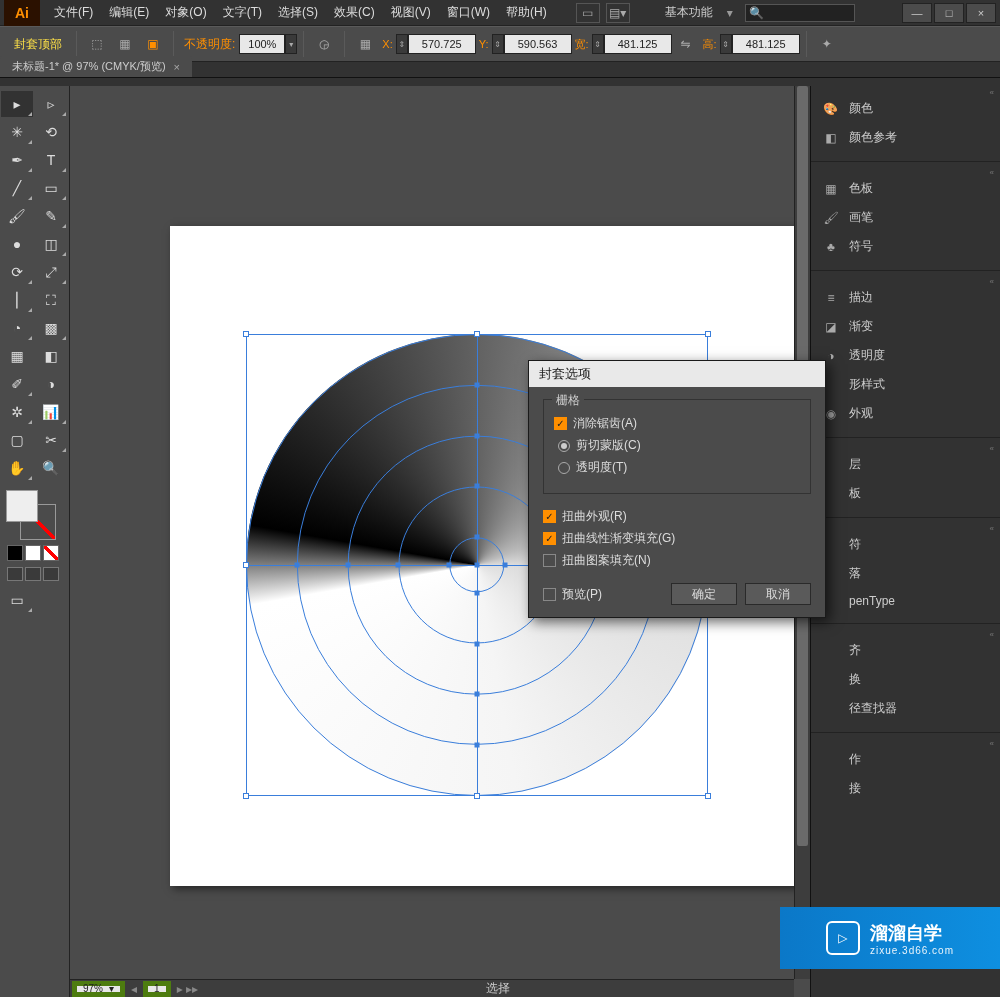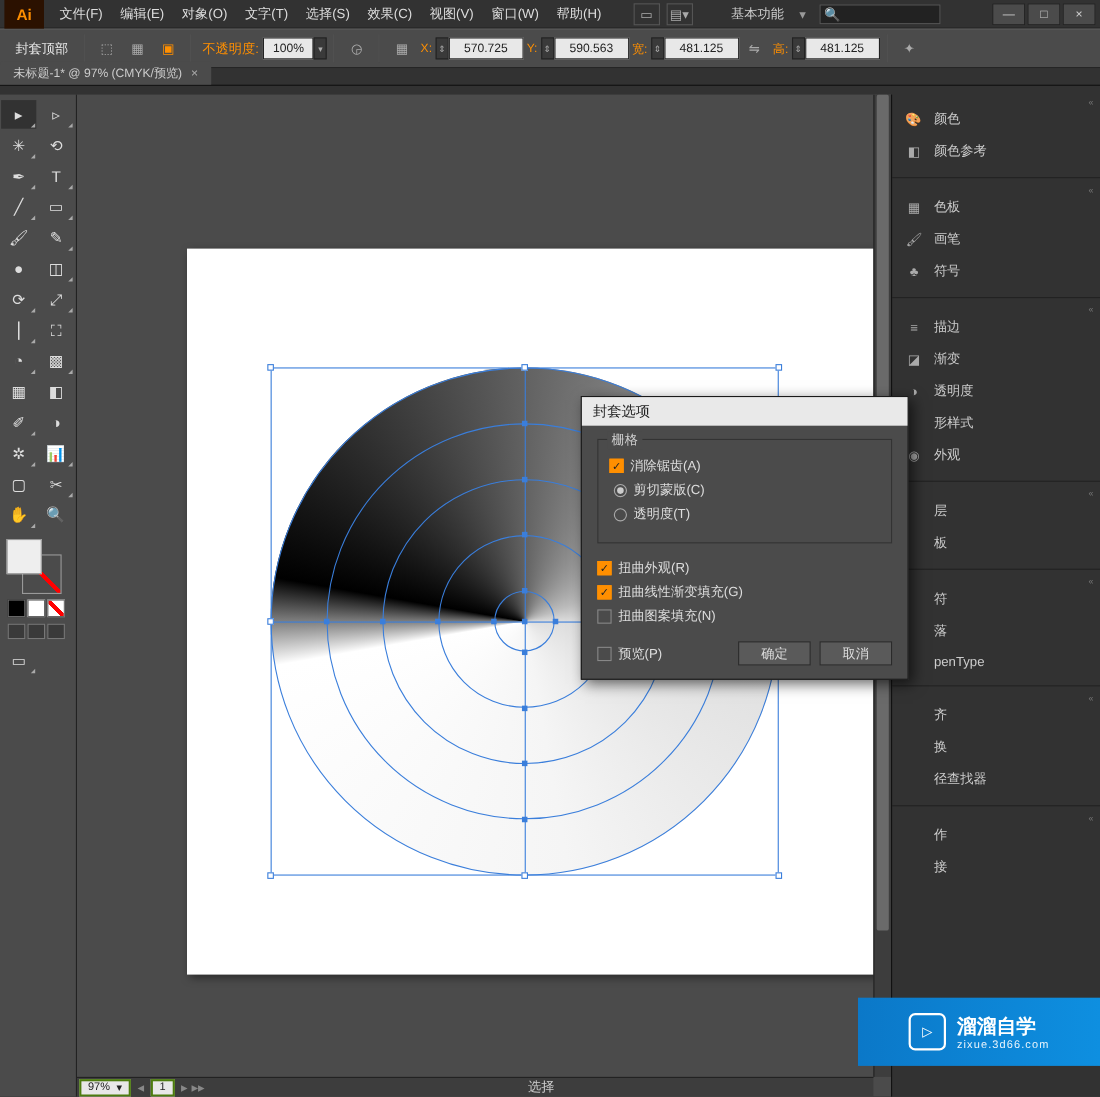--- a/index.html
+++ b/index.html
@@ -12,21 +12,21 @@
   .menubar .spacer { flex: 1; }
   .menu-right-icon { width: 24px; height: 20px; border:1px solid #555; margin: 0 3px; display:flex;align-items:center;justify-content:center;color:#aaa;}
   .workspace-label { padding: 0 14px; color:#ccc; }
   .workspace-arrow { color:#999;padding-right:6px;}
   .search-box { width: 110px; height: 18px; background: #222; border:1px solid #555; margin-left:6px; display:flex;align-items:center;padding:0 4px;color:#888;}
   .win-controls { display:flex; margin-left:auto;}
   .win-btn { width: 30px; height: 20px; background:#4b4b4b; border:1px solid #222; margin-left:2px; display:flex;align-items:center;justify-content:center;color:#ccc;font-size:11px;}
 
   
   .controlbar { height: 36px; background: #4b4b4b; display: flex; align-items: center; padding: 0 6px; border-top:1px solid #5a5a5a; border-bottom:1px solid #222;}
-  .ctrl-label { color:#e5e5e5; padding:0 8px;}
+  .ctrl-label { color:#fde047; padding:0 8px;}
   .ctrl-sep { width:1px; height:26px; background:#333; margin:0 6px; border-right:1px solid #5a5a5a;}
   .ctrl-icon { width:22px; height:22px; margin:0 3px; display:flex;align-items:center;justify-content:center;color:#aaa;border:1px solid transparent;}
   .ctrl-opacity { color:#ff8f00; padding:0 4px;}
   .ctrl-input { width: 46px; height:20px; background:#e8e8e8; color:#222; border:1px solid #222; text-align:center; font-size:11px;}
   .ctrl-input-wide { width: 68px; height:20px; background:#e8e8e8; color:#222; border:1px solid #222; text-align:center; font-size:11px;}
   .ctrl-axis { color:#ff8f00; padding:0 3px; font-size:11px;}
   .ctrl-dd { width:12px;height:20px;background:#3a3a3a;border:1px solid #222;display:flex;align-items:center;justify-content:center;color:#aaa;font-size:8px;}
 
   
   .tabbar { height: 16px; background:#323232; display:flex; align-items:flex-end; border-bottom:1px solid #111;}
@@ -58,21 +58,21 @@
   .sel-handle { position:absolute; width:6px; height:6px; background:#fff; border:1px solid #3a7edb;}
   .conic { position:absolute; left:176px; top:248px; width:462px; height:462px; border-radius:50%;
     background: conic-gradient(from 90deg, #ddd 0deg, #f5f5f5 80deg, #fff 170deg, #000 190deg, #555 260deg, #bbb 340deg, #ddd 360deg);}
   .guide-circle { position:absolute; left:50%; top:50%; border:1px solid #3a7edb; border-radius:50%; transform:translate(-50%,-50%);}
   .guide-line { position:absolute; background:#3a7edb;}
   .anchor { position:absolute; width:5px;height:5px; background:#3a7edb; transform:translate(-50%,-50%);}
 
   .vscroll { position:absolute; right:0; top:0; bottom:18px; width:16px; background:#3d3d3d; border-left:1px solid #222;}
   .vscroll-thumb { position:absolute; left:2px; right:2px; top:0; height:760px; background:#6a6a6a; border-radius:2px;}
   .hscroll { position:absolute; left:0; right:16px; bottom:0; height:18px; background:#3d3d3d; border-top:1px solid #222; display:flex; align-items:center;}
-  .status-box { background:#e8e8e8; color:#222; height:16px; padding:0 6px; font-size:10px; display:flex; align-items:center; margin:0 2px; border:2px solid #4d7c0f;}
+  .status-box { background:#e8e8e8; color:#222; height:16px; padding:0 6px; font-size:10px; display:flex; align-items:center; margin:0 2px; border:5px solid #4d7c0f;}
 
   
   .panel-dock { width:190px; background:#323232; border-left:1px solid #111; position:relative;}
   .panel-row { display:flex; align-items:center; padding:6px 10px; color:#ccc; cursor:pointer;}
   .panel-row .picon { width:20px; display:flex; justify-content:center; margin-right:8px; color:#aaa;}
   .panel-group-sep { height:10px; border-bottom:1px solid #222; margin-bottom:4px;}
   .panel-dock .handle { height:8px; display:flex; justify-content:flex-end; padding:2px 6px; color:#777; font-size:8px;}
 
   
   .dialog { position:absolute; left:528px; top:360px; width:298px; background:#4b4b4b; border:1px solid #1a1a1a; box-shadow:4px 4px 12px rgba(0,0,0,0.6);}

